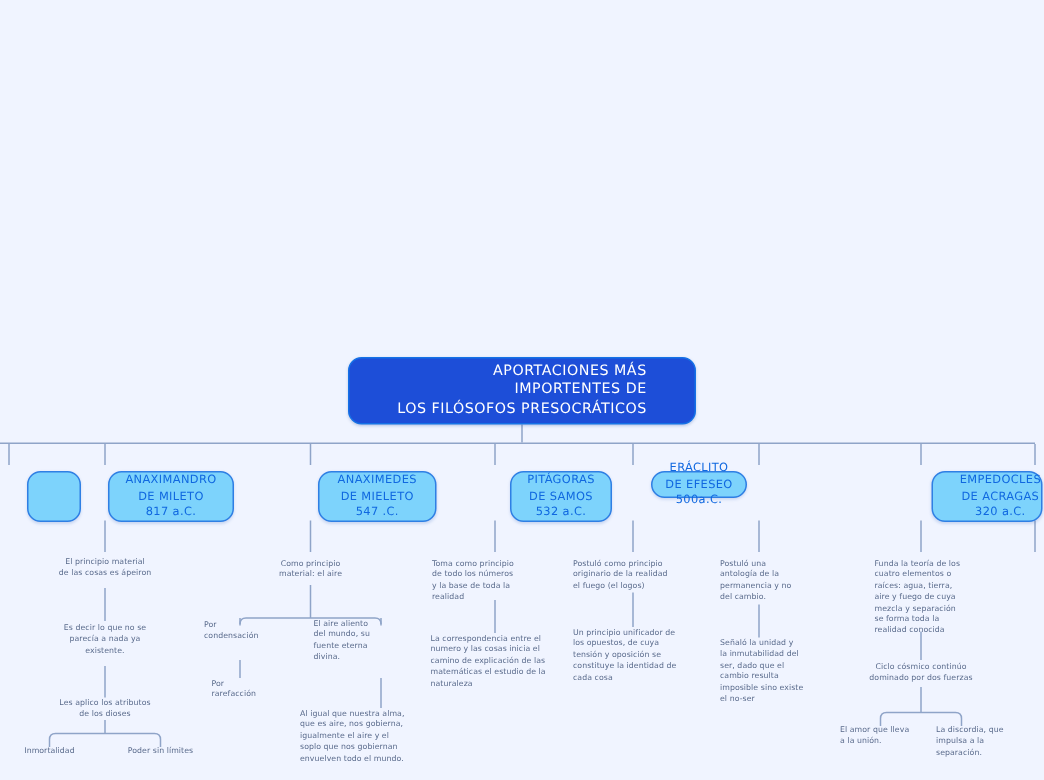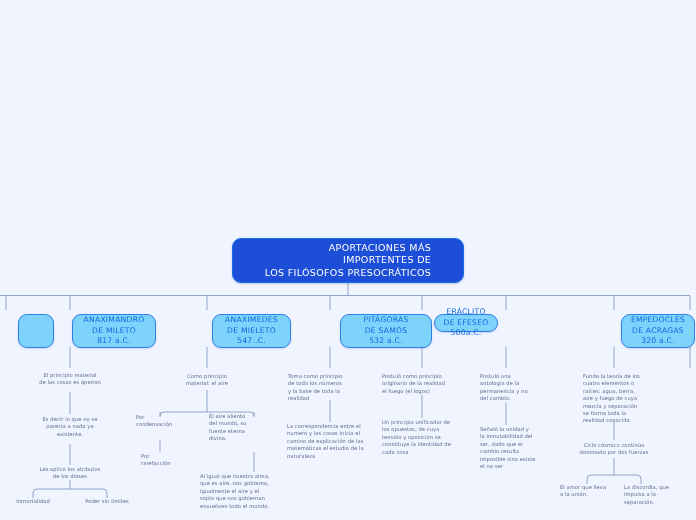--- a/index.html
+++ b/index.html
@@ -167,21 +167,21 @@
   <div class="leaf left" style="left:209px; top:413px; width:70px; white-space:pre-line;">El aire aliento
 del mundo, su
 fuente eterna
 divina.</div>
   <div class="leaf left" style="left:200px; top:473px; width:80px; white-space:pre-line;">Al igual que nuestra alma,
 que es aire, nos gobierna,
 igualmente el aire y el
 soplo que nos gobiernan
 envuelven todo el mundo.</div>
 
-  <div class="node phil-node" style="left:296px; top:314px; width:92px; height:34px;">
+  <div class="node phil-node" style="left:296px; top:314px; width:68px; height:34px;">
     <div>
       <span class="nowrap-line">PITÁGORAS</span>
       <span class="nowrap-line">DE SAMOS</span>
       <span class="nowrap-line">532 a.C.</span>
     </div>
   </div>
   <div class="leaf left" style="left:288px; top:373px; width:80px; white-space:pre-line;">Toma como principio
 de todo los números
 y la base de toda la
 realidad</div>
@@ -211,21 +211,21 @@
 antología de la
 permanencia y no
 del cambio.</div>
   <div class="leaf left" style="left:480px; top:426px; width:66px; white-space:pre-line;">Señaló la unidad y
 la inmutabilidad del
 ser, dado que el
 cambio resulta
 imposible sino existe
 el no-ser</div>
 
-  <div class="node phil-node" style="left:577px; top:314px; width:74px; height:34px;">
+  <div class="node phil-node" style="left:577px; top:314px; width:74px; height:34px;justify-content:flex-end;">
     <div>
       <span class="nowrap-line">EMPEDOCLES</span>
       <span class="nowrap-line">DE ACRAGAS</span>
       <span class="nowrap-line">320 a.C.</span>
     </div>
   </div>
   <div class="leaf left" style="left:583px; top:373px; width:76px; white-space:pre-line;">Funda la teoría de los
 cuatro elementos o
 raíces: agua, tierra,
 aire y fuego de cuya

